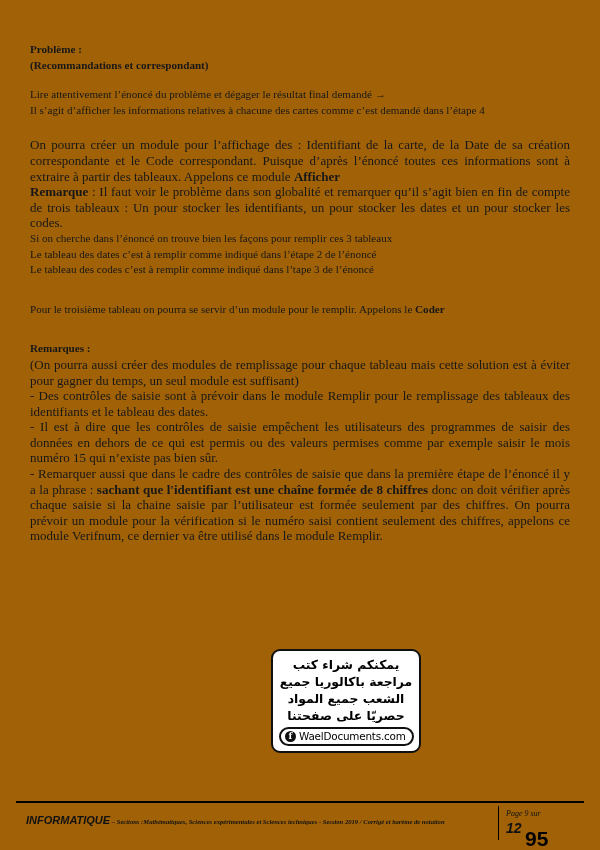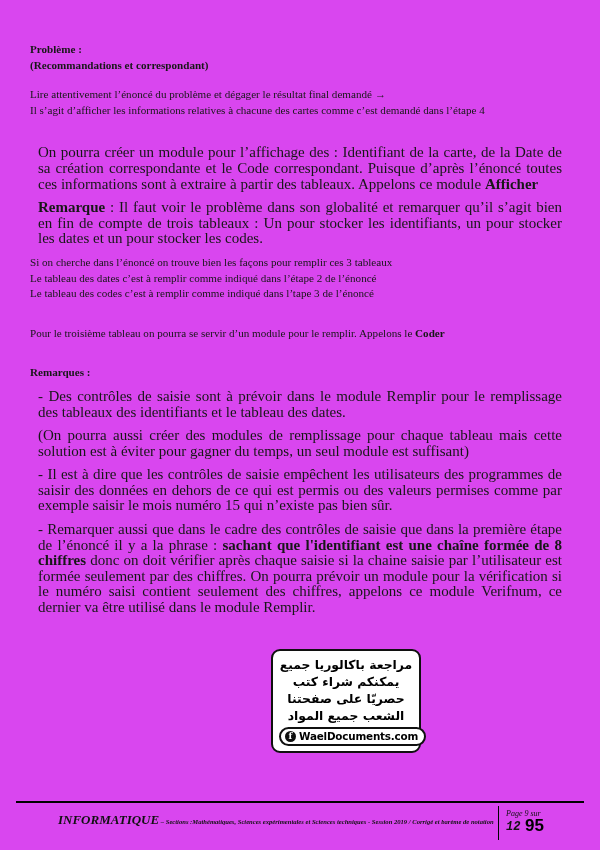--- a/index.html
+++ b/index.html
@@ -13,39 +13,39 @@
     font-family: "Liberation Serif", "DejaVu Serif", serif;
     color: #1a1a1a;
     position: relative;
     overflow: hidden;
   }
   .page {
     position: absolute;
     left: 0; top: 0;
     width: 600px;
     height: 850px;
-    background: #d946ef;
+    background: #a16207;
   }
   .content {
     position: absolute;
     left: 30px;
     top: 42px;
     width: 540px;
   }
   .block { margin: 0 0 0 0; }
   p.line {
     margin: 0;
     font-size: 11.1px;
     line-height: 15.6px;
     text-align: left;
     color: #171717;
   }
   p.just {
-    margin: 8px;
-    font-size: 15px;
+    margin: 0;
+    font-size: 13px;
     line-height: 15.6px;
     text-align: justify;
     text-justify: inter-word;
     color: #171717;
   }
   .b { font-weight: bold; }
   .gap-m { height: 14px; }
   .gap-l { height: 19px; }
   .gap-xl { height: 24px; }
 
@@ -89,21 +89,21 @@
     color: #fff;
     font-family: "DejaVu Serif", serif;
     font-weight: bold;
     font-size: 9px;
     line-height: 11px;
     text-align: center;
     flex: 0 0 auto;
   }
   .badge-text {
     font-family: "DejaVu Sans", sans-serif;
-    font-weight: bold;
+    font-weight: normal;
     font-size: 10.4px;
     line-height: 12px;
     color: #000;
     letter-spacing: -0.2px;
     text-align: right;
   }
 
   
   .footer-rule {
     position: absolute;
@@ -128,25 +128,24 @@
     font-family: "Liberation Serif", serif;
     font-style: italic;
     font-weight: bold;
     font-size: 7.3px;
     line-height: 10px;
     color: #111;
     white-space: nowrap;
     overflow: hidden;
   }
   .footer-left .subject {
-    font-family: Liberation Serif, serif;
-    font-style: italic;
-    font-weight: bold;
-    font-size: 13px;
-    margin-left: 32px;
+    font-family: Liberation Sans, sans-serif;
+    font-style: italic;
+    font-weight: bold;
+    font-size: 11px;
   }
   .footer-left .small {
     font-size: 6.6px;
   }
   .footer-right {
     flex: 0 0 auto;
     width: 78px;
     border-left: 1.6px solid #000;
     padding-left: 7px;
     position: relative;
@@ -155,36 +154,36 @@
   .pg-label {
     font-family: "Liberation Serif", serif;
     font-style: italic;
     font-weight: normal;
     font-size: 8px;
     line-height: 10px;
     color: #111;
     padding-top: 3px;
   }
   .pg-denom {
-    font-family: Liberation Mono, monospace;
-    font-style: italic;
-    font-weight: bold;
-    font-size: 12px;
+    font-family: Liberation Sans, sans-serif;
+    font-style: italic;
+    font-weight: bold;
+    font-size: 14px;
     color: #111;
     position: absolute;
     left: 7px;
     top: 14px;
   }
   .pg-big {
     position: absolute;
     left: 26px;
-    top: 9px;
+    top: 22px;
     font-family: "Liberation Sans", sans-serif;
     font-weight: bold;
-    font-size: 17px;
+    font-size: 21px;
     line-height: 22px;
     color: #000;
   }
 </style>
 </head>
 <body>
 
 <div class="page">
 
   <div class="content">
@@ -214,36 +213,36 @@
     <div class="gap-xl"></div>
 
     <div class="block">
       <p class="line"><span>Pour le troisième tableau on pourra se servir d’un module pour le remplir. Appelons le </span><span class="b">Coder</span></p>
     </div>
 
     <div class="gap-xl"></div>
 
     <div class="block">
       <p class="line b">Remarques :</p>
+      <p class="just">(On pourra aussi créer des modules de remplissage pour chaque tableau mais cette solution est à éviter pour gagner du temps, un seul module est suffisant)</p>
       <p class="just">- Des contrôles de saisie sont à prévoir dans le module Remplir pour le remplissage des tableaux des identifiants et le tableau des dates.</p>
-      <p class="just">(On pourra aussi créer des modules de remplissage pour chaque tableau mais cette solution est à éviter pour gagner du temps, un seul module est suffisant)</p>
       <p class="just">- Il est à dire que les contrôles de saisie empêchent les utilisateurs des programmes de saisir des données en dehors de ce qui est permis ou des valeurs permises comme par exemple saisir le mois numéro 15 qui n’existe pas bien sûr.</p>
       <p class="just"><span>- Remarquer aussi que dans le cadre des contrôles de saisie que dans la première étape de l’énoncé il y a la phrase : </span><span class="b">sachant que l'identifiant est une chaîne formée de 8 chiffres</span><span> donc on doit vérifier après chaque saisie si la chaine saisie par l’utilisateur est formée seulement par des chiffres. On pourra prévoir un module pour la vérification si le numéro saisi contient seulement des chiffres, appelons ce module Verifnum, ce dernier va être utilisé dans le module Remplir.</span></p>
     </div>
 
     <div class="gap-l"></div>
 
 
   </div>
 
   <div class="stamp">
+    <div class="stamp-line">يمكنكم شراء كتب</div>
     <div class="stamp-line">مراجعة باكالوريا جميع</div>
-    <div class="stamp-line">يمكنكم شراء كتب</div>
+    <div class="stamp-line">الشعب جميع المواد</div>
     <div class="stamp-line">حصريّا على صفحتنا</div>
-    <div class="stamp-line">الشعب جميع المواد</div>
     <div class="stamp-badge">
       <span class="fb-dot">f</span>
       <span class="badge-text">WaelDocuments.com</span>
     </div>
   </div>
 
   <div class="footer-rule"></div>
 
   <div class="footer">
     <div class="footer-left"><span class="subject">INFORMATIQUE</span><span class="small"> – </span><span class="small">Sections  :Mathématiques, Sciences expérimentales et Sciences  techniques</span><span class="small"> - </span><span class="small">Session 2019</span><span class="small">  /  </span><span class="small">Corrigé et barème de notation</span></div>

